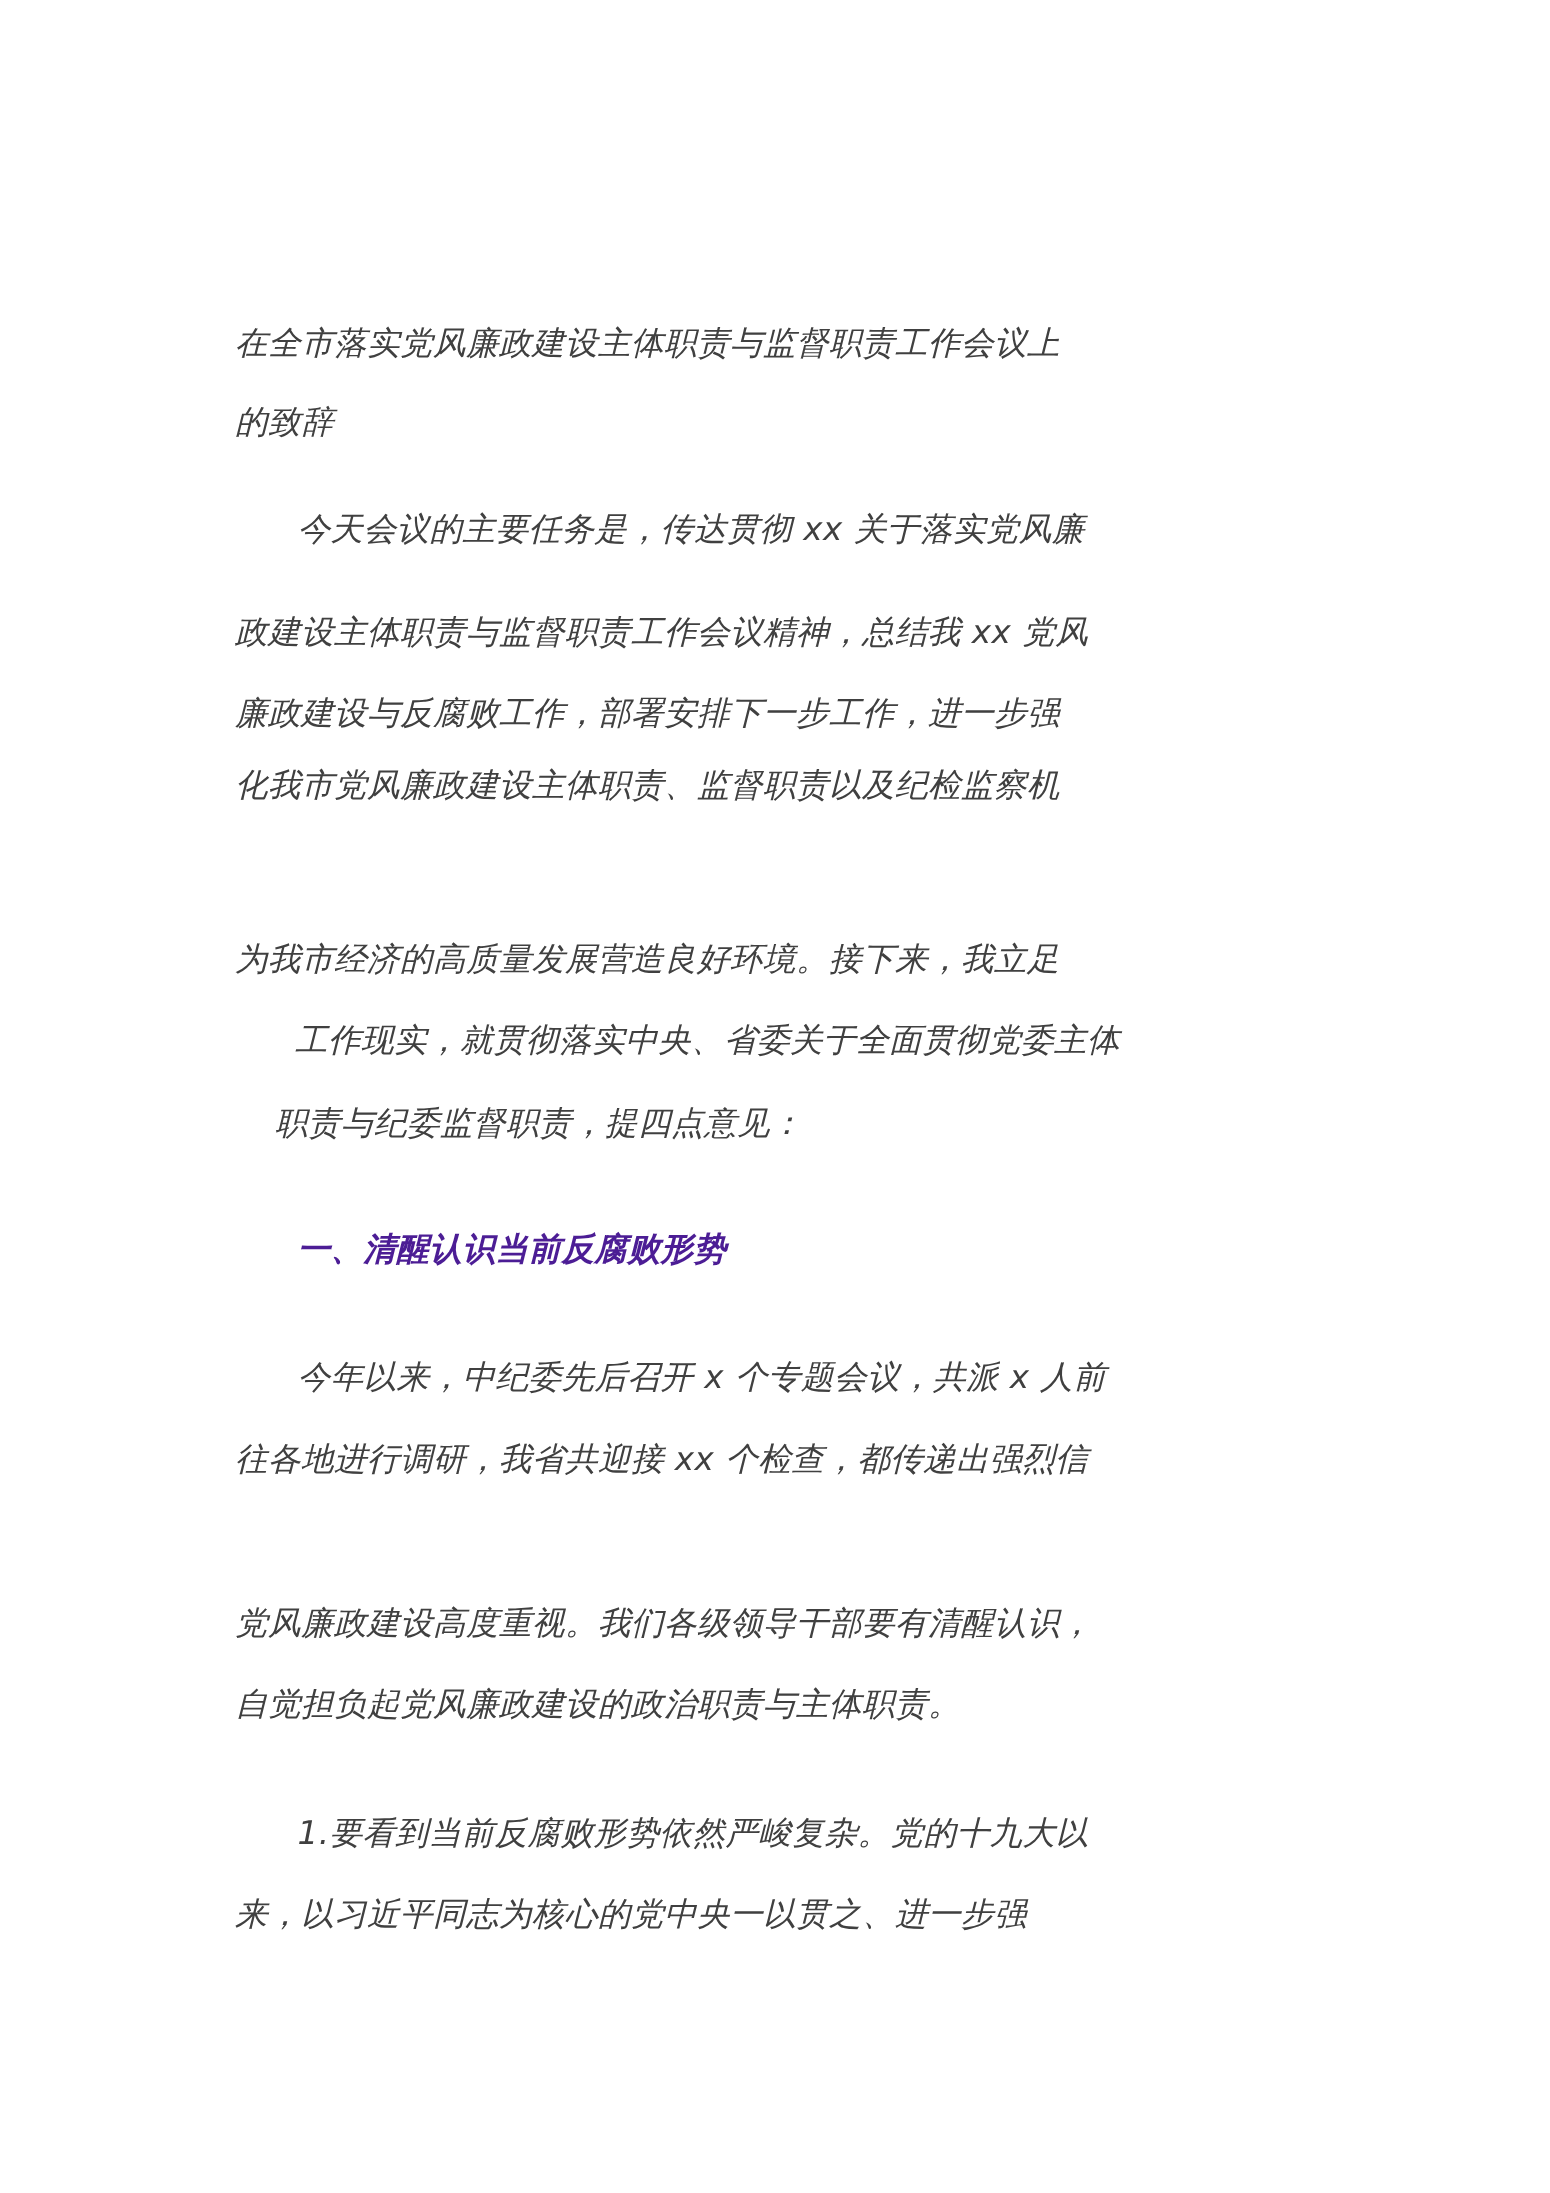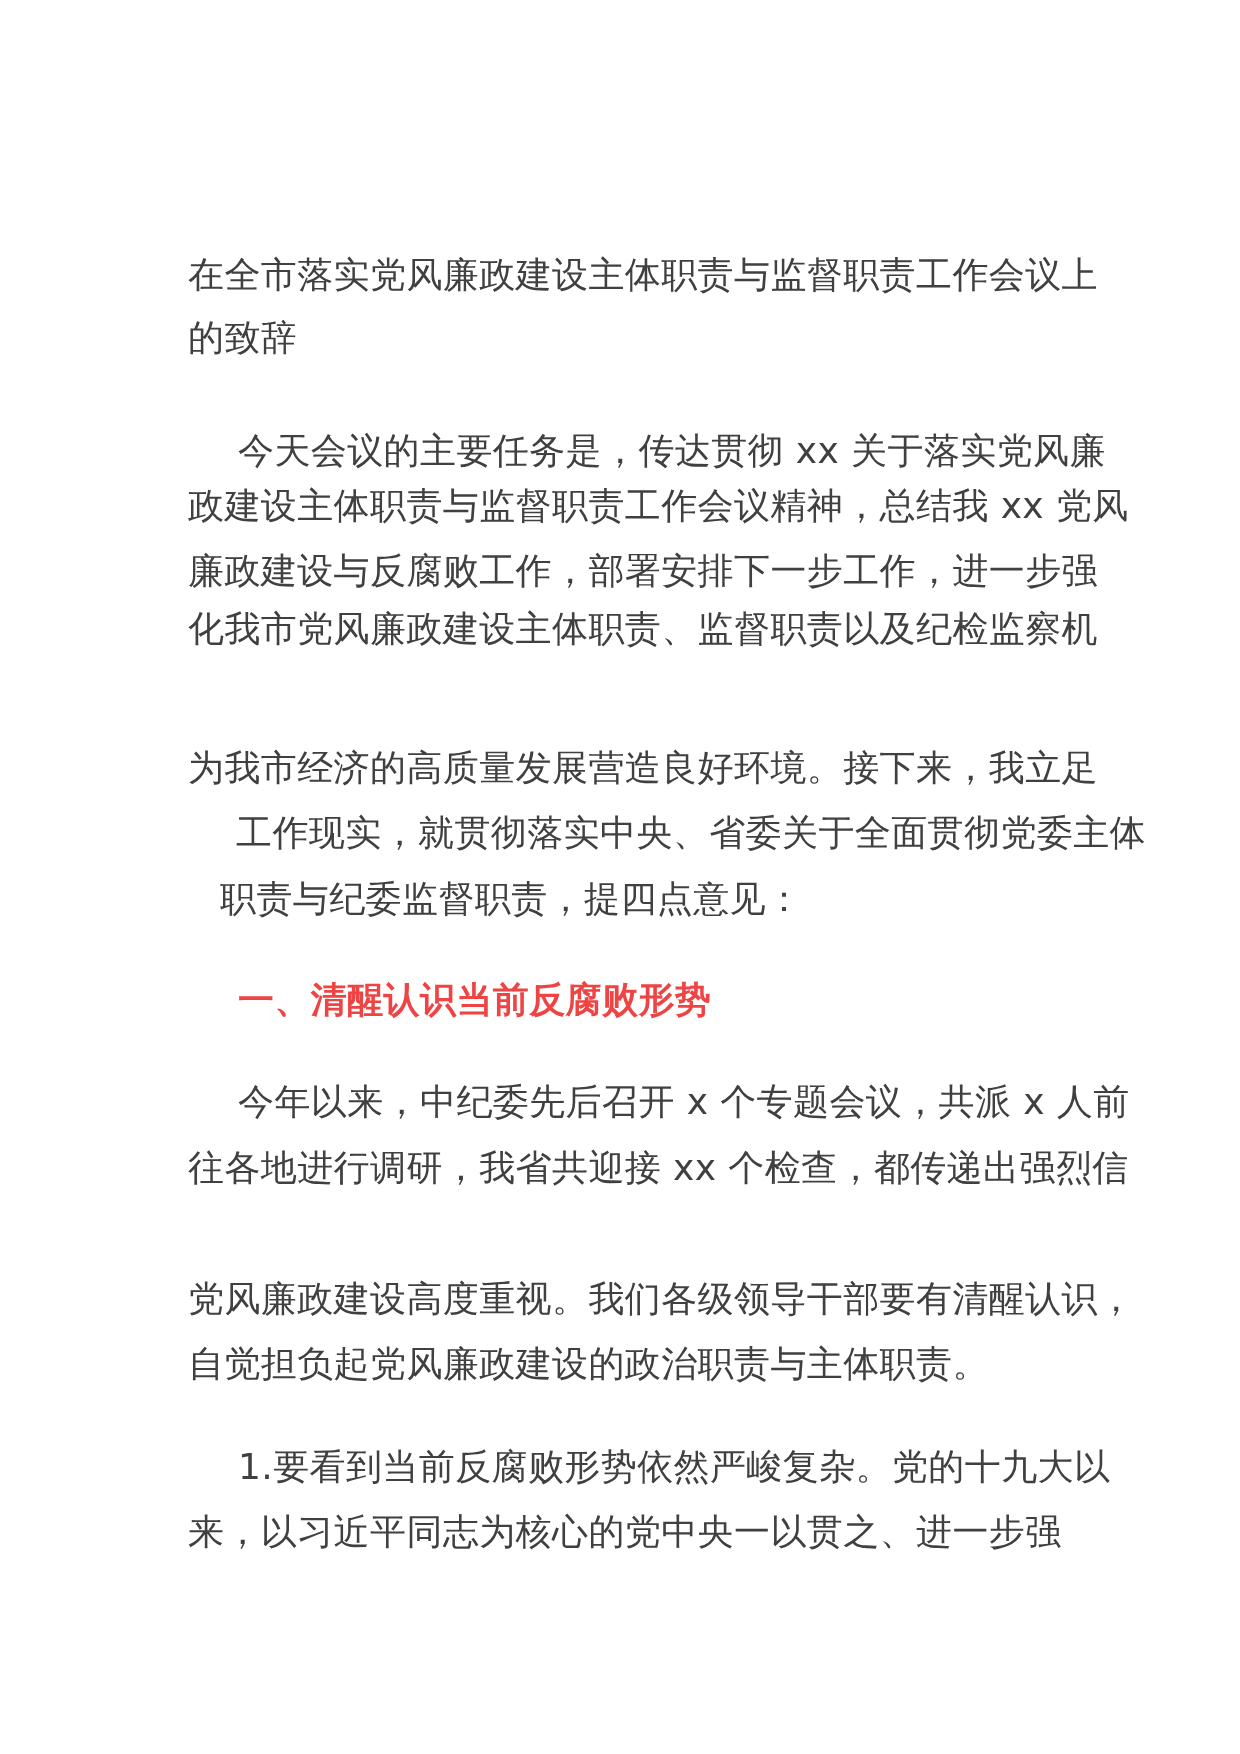--- a/index.html
+++ b/index.html
@@ -20,39 +20,40 @@
       left: 0; top: 0;
       width: 1240px;
       height: 1754px;
       background: #ffffff;
     }
     .line {
       position: absolute;
       left: 188px;
       height: 66px;
       line-height: 66px;
-      font-size: 36px;
+      font-size: 26px;
       white-space: nowrap;
       letter-spacing: 0.4px;
+      font-style: italic;
     }
     .line.indent { left: 238px; }
     .heading {
       font-weight: bold;
-      color: #ef4444;
+      color: #4c1d95;
     }
   </style>
 </head>
 <body>
 
 <div class="page">
 
   <div class="line" style="top:242px;">在全市落实党风廉政建设主体职责与监督职责工作会议上</div>
   <div class="line" style="top:305px;">的致辞</div>
 
-  <div class="line indent" style="top:418px;">今天会议的主要任务是，传达贯彻 xx 关于落实党风廉</div>
+  <div class="line indent" style="top:391px;">今天会议的主要任务是，传达贯彻 xx 关于落实党风廉</div>
   <div class="line" style="top:473px;">政建设主体职责与监督职责工作会议精神，总结我 xx 党风</div>
   <div class="line" style="top:538px;text-align:center;">廉政建设与反腐败工作，部署安排下一步工作，进一步强</div>
   <div class="line" style="top:596px;">化我市党风廉政建设主体职责、监督职责以及纪检监察机</div>
   <div class="line" style="top:735px;">为我市经济的高质量发展营造良好环境。接下来，我立足</div>
   <div class="line" style="top:800px;margin-left:48px;">工作现实，就贯彻落实中央、省委关于全面贯彻党委主体</div>
   <div class="line" style="top:866px;margin-left:32px;">职责与纪委监督职责，提四点意见：</div>
 
   <div class="line indent heading" style="top:967px;">一、清醒认识当前反腐败形势</div>
 
   <div class="line indent" style="top:1069px;">今年以来，中纪委先后召开 x 个专题会议，共派 x 人前</div>

